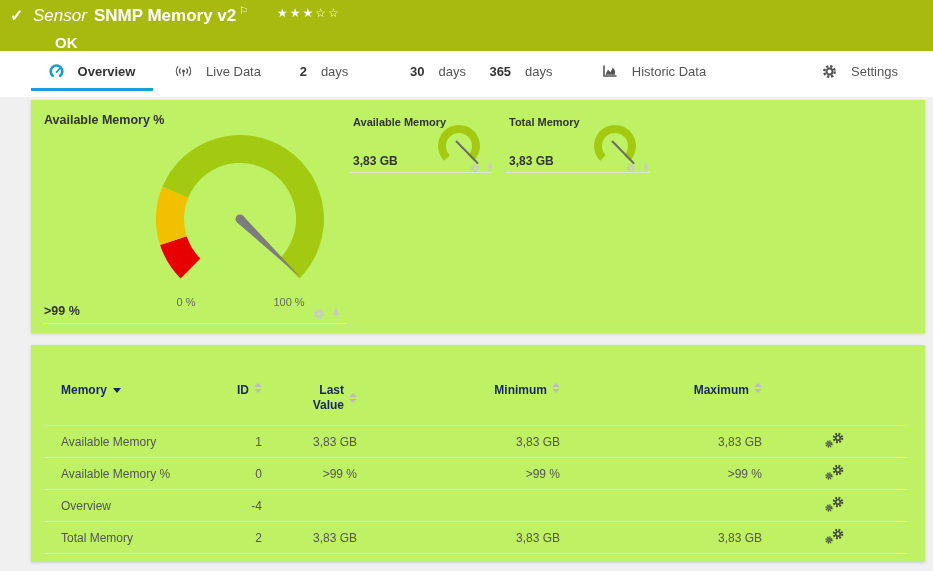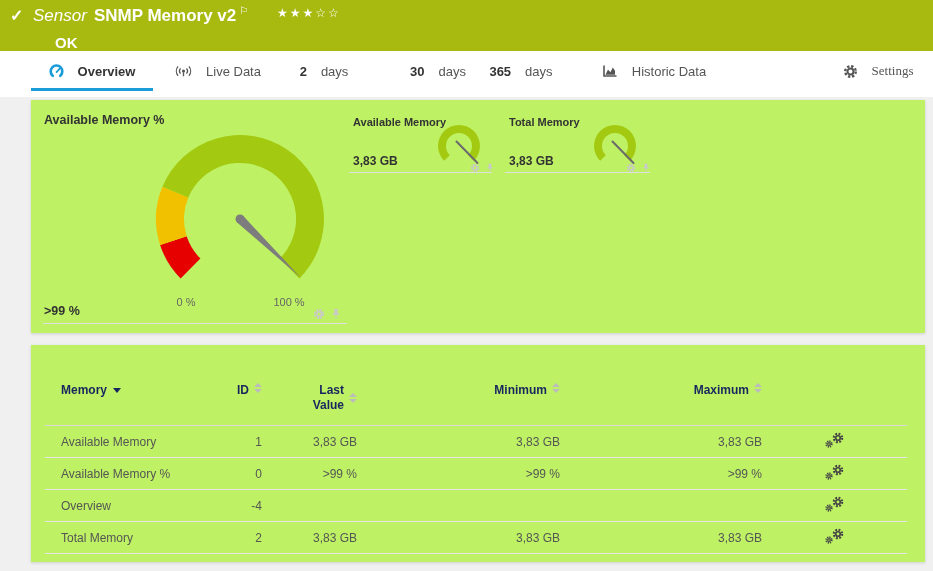--- a/index.html
+++ b/index.html
@@ -110,21 +110,21 @@
     <span class="num">365</span>
     <span>days</span>
   </div>
   <div class="tab" style="left:592px;width:124px;">
     <svg width="16" height="14" viewBox="0 0 16 14">
       <path d="M2 1.5 V12 H14.5" fill="none" stroke="#555" stroke-width="1.6"></path>
       <path d="M3.5 10.8 L6 5.5 L8.4 8.2 L10.8 3.5 L13 6.8 V10.8 Z" fill="#555"></path>
     </svg>
     <span class="lbl">Historic Data</span>
   </div>
-  <div class="tab" style="left:833px;width:90px;font-family:Liberation Serif, serif;">
+  <div class="tab" style="left:815px;width:90px;">
     <svg width="15" height="15" viewBox="0 0 16 16">
       <circle cx="8" cy="8" r="5.6" fill="none" stroke="#555" stroke-width="2.6" stroke-dasharray="2.5 1.9"></circle>
       <circle cx="8" cy="8" r="3.2" fill="none" stroke="#555" stroke-width="2.1"></circle>
     </svg>
     <span class="lbl">Settings</span>
   </div>
 </div>
 
 <div class="panel" id="panel1">
 

